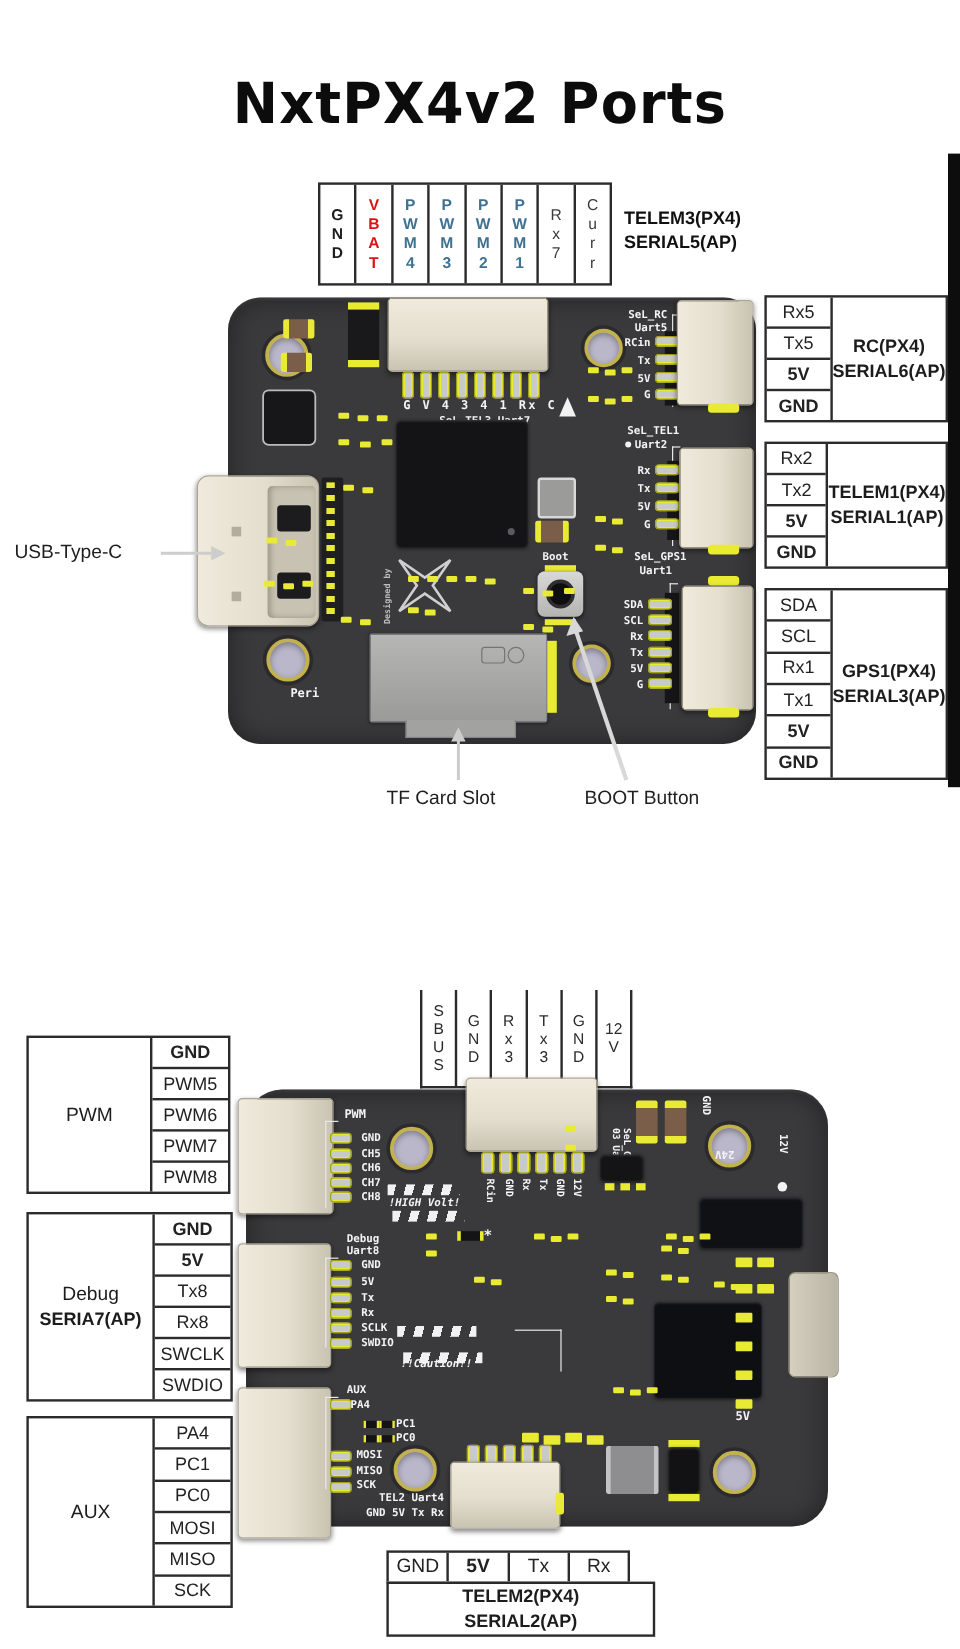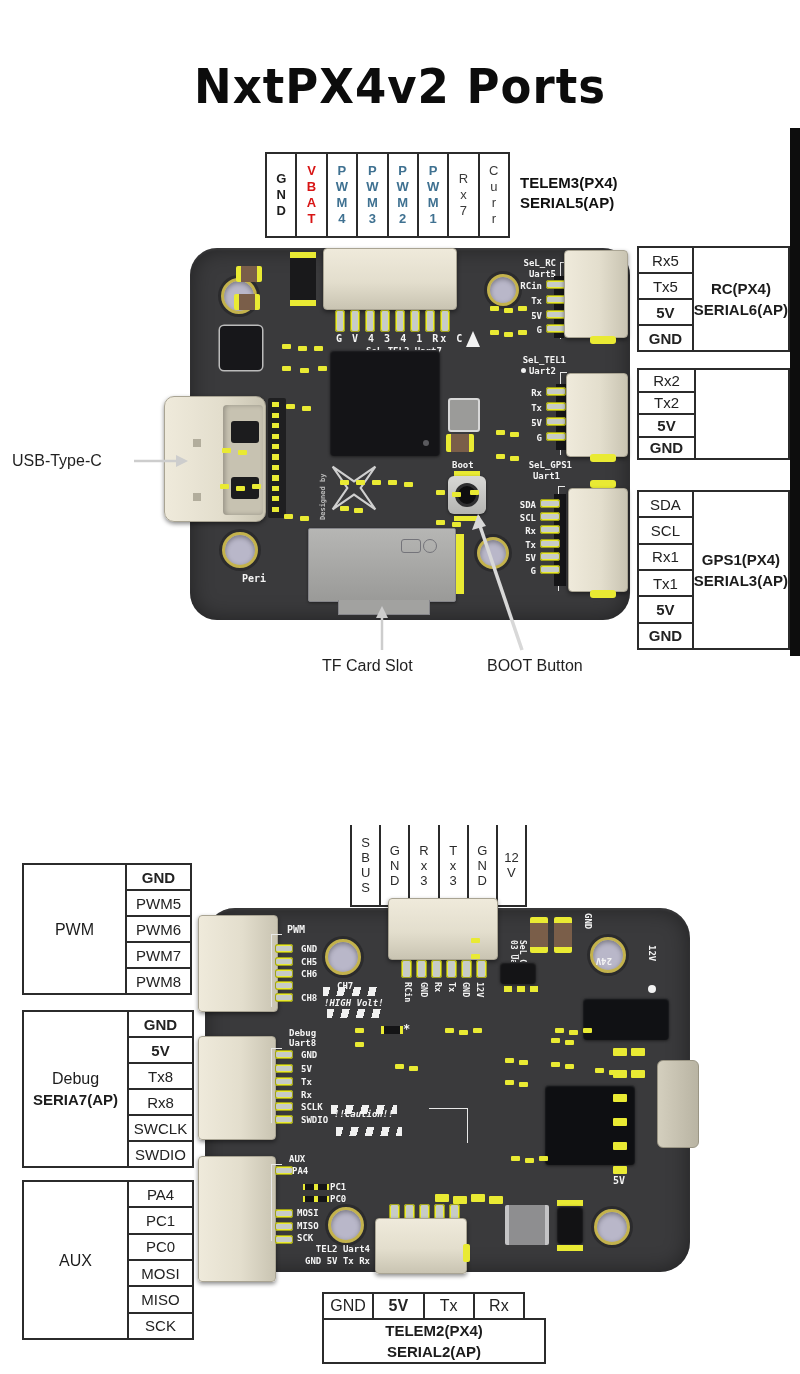--- a/index.html
+++ b/index.html
@@ -253,26 +253,30 @@
       <div class="pcell">Tx5</div>
       <div class="pcell red">5V</div>
       <div class="pcell bold">GND</div>
     </div>
     <div class="lblarea">
       <div>RC(PX4)</div>
       <div>SERIAL6(AP)</div>
     </div>
   </div>
 
-  <div class="tbox side-table" style="left:637px;top:368px;width:153px;height:92px;">
+  <div class="tbox side-table" style="left:637px;top:368px;width:153px;height:106px;">
     <div class="pincol">
       <div class="pcell">Rx2</div>
       <div class="pcell">Tx2</div>
       <div class="pcell red">5V</div>
       <div class="pcell bold">GND</div>
+    </div>
+    <div class="lblarea">
+      <div>TELEM1(PX4)</div>
+      <div>SERIAL1(AP)</div>
     </div>
   </div>
 
   <div class="tbox side-table" style="left:637px;top:490px;width:153px;height:160px;">
     <div class="pincol">
       <div class="pcell">SDA</div>
       <div class="pcell">SCL</div>
       <div class="pcell">Rx1</div>
       <div class="pcell">Tx1</div>
       <div class="pcell red">5V</div>
@@ -353,21 +357,21 @@
     <div class="conn connL" style="left:-7px;top:7px;width:80px;height:97px;"></div>
     <div class="bracket" style="left:66px;top:26px;width:10px;height:72px;"></div>
     <div class="silk" style="left:82px;top:17px;font-size:10px;">PWM</div>
     <div class="ypad" style="left:70px;top:36px;width:18px;height:9px;"></div>
     <div class="silk" style="left:96px;top:36px;">GND</div>
     <div class="ypad" style="left:70px;top:49px;width:18px;height:9px;"></div>
     <div class="silk" style="left:96px;top:49px;">CH5</div>
     <div class="ypad" style="left:70px;top:61px;width:18px;height:9px;"></div>
     <div class="silk" style="left:96px;top:61px;">CH6</div>
     <div class="ypad" style="left:70px;top:73px;width:18px;height:9px;"></div>
-    <div class="silk" style="left:96px;top:73px;margin-left:36px;">CH7</div>
+    <div class="silk" style="left:96px;top:73px;">CH7</div>
     <div class="ypad" style="left:70px;top:85px;width:18px;height:9px;"></div>
     <div class="silk" style="left:96px;top:85px;">CH8</div>
 
     <div class="conn" style="left:183px;top:-10px;width:110px;height:62px;"></div>
     <div class="ypadv" style="left:196px;top:52px;width:11px;height:18px;"></div>
     <div class="ypadv" style="left:211px;top:52px;width:11px;height:18px;"></div>
     <div class="ypadv" style="left:226px;top:52px;width:11px;height:18px;"></div>
     <div class="ypadv" style="left:241px;top:52px;width:11px;height:18px;"></div>
     <div class="ypadv" style="left:256px;top:52px;width:11px;height:18px;"></div>
     <div class="ypadv" style="left:271px;top:52px;width:11px;height:18px;"></div>
@@ -415,21 +419,21 @@
     <div class="silk" style="left:96px;top:182px;">Rx</div>
     <div class="ypad" style="left:70px;top:194px;width:18px;height:9px;"></div>
     <div class="silk" style="left:96px;top:194px;">SCLK</div>
     <div class="ypad" style="left:70px;top:207px;width:18px;height:9px;"></div>
     <div class="silk" style="left:96px;top:207px;">SWDIO</div>
 
     <div class="stripes" style="left:118px;top:79px;width:60px;height:9px;"></div>
     <div class="silk" style="left:119px;top:90px;font-style:italic;">!HIGH Volt!</div>
     <div class="stripes" style="left:122px;top:101px;width:60px;height:9px;"></div>
     <div class="stripes" style="left:126px;top:197px;width:66px;height:9px;"></div>
-    <div class="silk" style="left:129px;top:201px;font-style:italic;text-align:right;">!!Caution!!</div>
+    <div class="silk" style="left:129px;top:224px;font-style:italic;text-align:right;">!!Caution!!</div>
     <div class="stripes" style="left:131px;top:219px;width:66px;height:9px;"></div>
 
     <div class="conn connL" style="left:-7px;top:248px;width:78px;height:126px;"></div>
     <div class="bracket" style="left:66px;top:256px;width:10px;height:76px;"></div>
     <div class="silk" style="left:84px;top:246px;">AUX</div>
     <div class="ypad" style="left:70px;top:258px;width:18px;height:9px;"></div>
     <div class="silk" style="left:87px;top:258px;">PA4</div>
     <div class="abs" style="left:98px;top:276px;width:9px;height:6px;background:#141416;border-left:2px solid #e9ea33;border-right:2px solid #e9ea33;"></div>
     <div class="abs" style="left:111px;top:276px;width:9px;height:6px;background:#141416;border-left:2px solid #e9ea33;border-right:2px solid #e9ea33;"></div>
     <div class="silk" style="left:125px;top:274px;">PC1</div>

